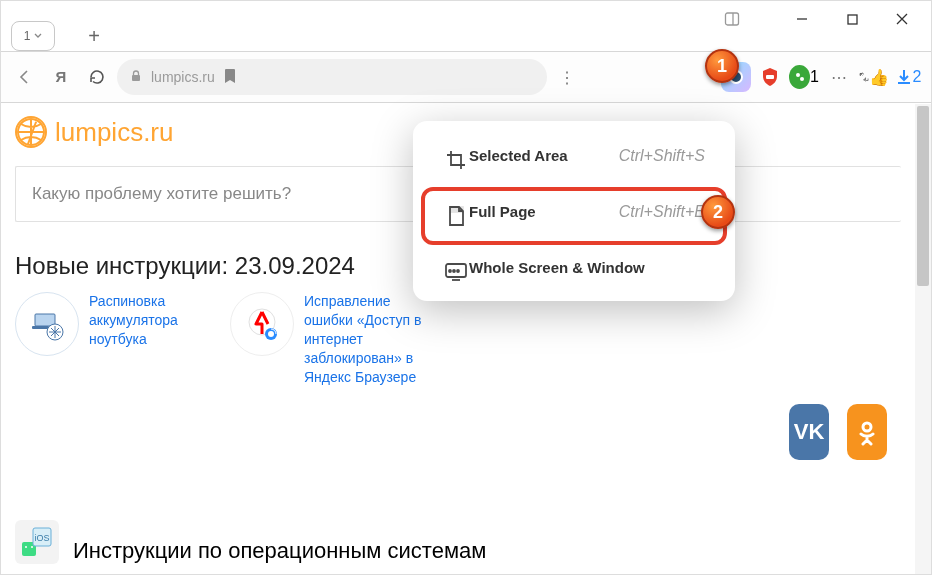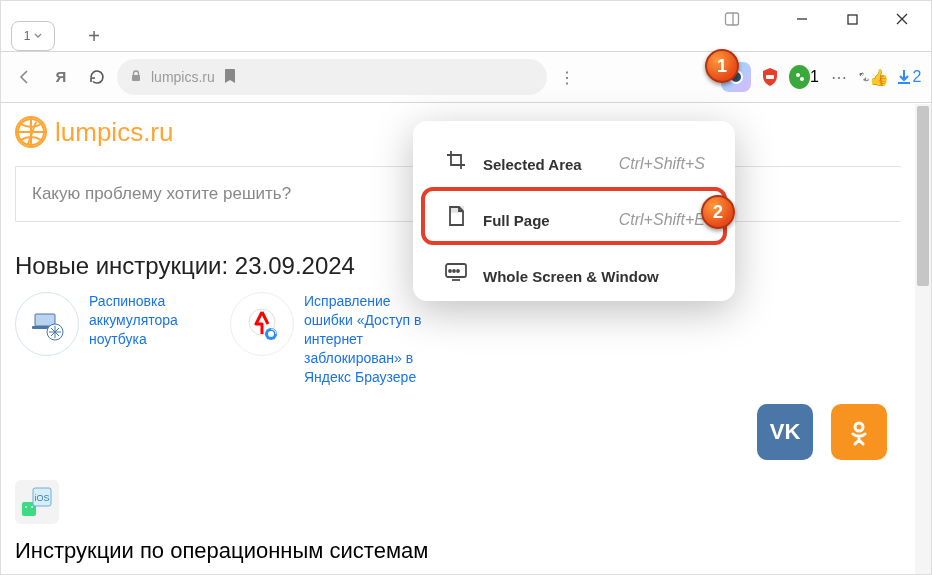--- a/index.html
+++ b/index.html
@@ -47,32 +47,32 @@
 
   .sect-title{margin:30px 14px 12px;font-size:24px;color:#222;}
 
   .articles{display:flex;gap:10px;padding:0 14px;}
   .art{display:flex;gap:10px;width:205px;}
   .art .thumb{width:64px;height:64px;border-radius:50%;background:#fff;border:1px solid #d8e4f0;display:flex;align-items:center;justify-content:center;flex-shrink:0;position:relative;}
   .art .thumb svg{width:40px;height:40px;}
   .art .link{font-size:14px;color:#1a73e8;line-height:1.35;}
 
   .socials{position:absolute;right:28px;top:300px;display:flex;gap:18px;}
-  .soc{width:56px;height:56px;border-radius:10px;display:flex;align-items:center;justify-content:center;color:#fff;font-weight:700;font-size:22px;}
+  .soc{width:40px;height:56px;border-radius:10px;display:flex;align-items:center;justify-content:center;color:#fff;font-weight:700;font-size:22px;}
   .soc.vk{background:#4a76a8;}
   .soc.ok{background:#f7931e;}
 
-  .catrow{position:absolute;left:14px;bottom:10px;display:flex;align-items:flex-start;gap:14px;flex-direction:column;}
+  .catrow{position:absolute;left:14px;bottom:10px;display:flex;align-items:flex-end;gap:14px;}
   .catrow .ico{width:44px;height:44px;border-radius:6px;background:#f3f3f3;display:flex;align-items:center;justify-content:center;position:relative;}
   .catrow .cat-title{font-size:22px;color:#000000;}
 
   
   .dropdown{position:absolute;top:120px;left:412px;width:322px;background:#fff;border-radius:14px;box-shadow:0 10px 40px rgba(0,0,0,.25);padding:10px 0 0;}
   .dropdown::before{content:"";position:absolute;top:-10px;left:260px;border:10px solid transparent;border-bottom-color:#fff;}
-  .dd-item{display:flex;align-items:flex-end;gap:14px;padding:14px 20px;margin:2px 10px;border-radius:10px;}
+  .dd-item{display:flex;align-items:flex-start;gap:0;padding:14px 20px;margin:2px 10px;border-radius:10px;}
   .dd-item.highlight{outline:4px solid #e63e2b;outline-offset:-2px;}
   .dd-item .ico{width:26px;height:26px;color:#4a4a4a;display:flex;align-items:center;justify-content:center;}
   .dd-item .lbl{font-size:15px;font-weight:600;color:#333;flex:1;}
   .dd-item .sc{font-size:16px;color:#9a9a9a;font-style:italic;}
   .dd-footer{border-top:1px solid #eee;padding:14px 22px;display:flex;align-items:center;gap:18px;font-size:13px;color:#555;}
   .dd-footer .sp{flex:1;}
   .dd-footer .bar{color:#ccc;}
 
   
   .stepnum{position:absolute;width:34px;height:34px;border-radius:50%;background:radial-gradient(circle at 35% 30%,#ff9a3d,#e74a17 70%);border:2px solid #b33310;color:#fff;font-weight:700;font-size:18px;display:flex;align-items:center;justify-content:center;box-shadow:0 2px 4px rgba(0,0,0,.4);z-index:50;}

